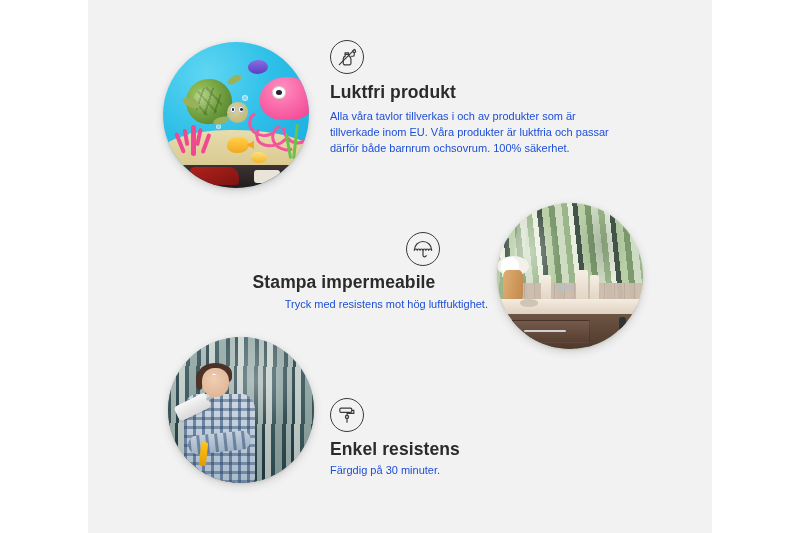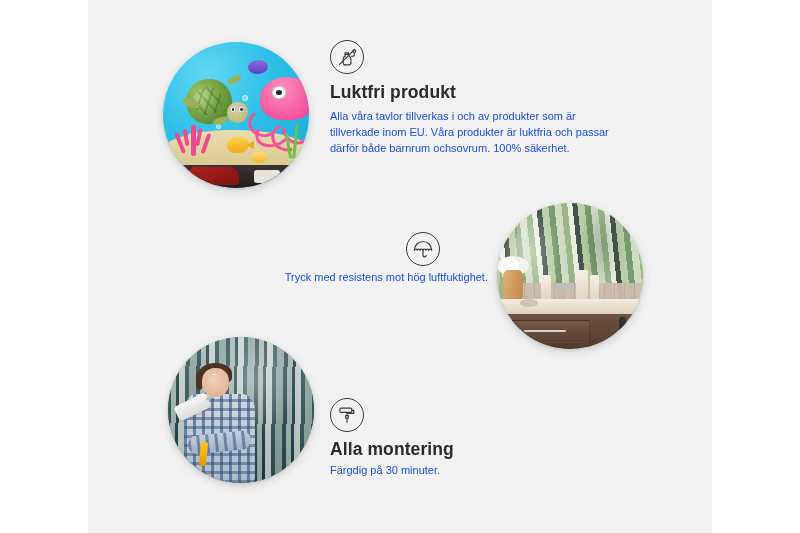--- a/index.html
+++ b/index.html
@@ -387,20 +387,21 @@
   <div class="feature feat2">
     <div class="icon-wrap">
       <div class="icon-circle">
         <svg width="22" height="22" viewBox="0 0 24 24" fill="none" stroke="#3a3a3a" stroke-width="1.3" stroke-linecap="round">
           <path d="M2.6 13.2a9.4 9.4 0 0 1 18.8 0"></path>
           <path d="M2.6 13.2c1-1.6 2.2-1.6 3.1 0 1-1.6 2.2-1.6 3.1 0 1-1.6 2.2-1.6 3.2 0 1-1.6 2.2-1.6 3.1 0 1-1.6 2.2-1.6 3.1 0 1-1.6 2.2-1.6 3.2 0"></path>
           <path d="M12 13.2v6.1a1.8 1.8 0 0 0 3.5 0"></path>
         </svg>
       </div>
     </div>
+    <div class="f-title">Stampa impermeabile</div>
     <div class="f-body">Tryck med resistens mot hög luftfuktighet.</div>
   </div>
 
   <div class="tile tile-bath">
     <div class="bath-wall"></div>
     <div class="bath-tile"></div>
     <div class="bottle b1"></div>
     <div class="bottle b2"></div>
     <div class="bottle b3"></div>
     <div class="faucet"></div>
@@ -430,17 +431,17 @@
 
   <div class="feature feat3">
     <div class="icon-circle">
       <svg width="22" height="22" viewBox="0 0 24 24" fill="none" stroke="#3a3a3a" stroke-width="1.3" stroke-linecap="round">
         <rect x="4.2" y="4.6" width="13" height="4.6" rx="1.2"></rect>
         <path d="M17.2 6.9h2.2v3.4h-7.3v2.3"></path>
         <rect x="10.4" y="12.6" width="3.2" height="3" rx="0.8"></rect>
         <path d="M12 15.6v4.3"></path>
       </svg>
     </div>
-    <div class="f-title">Alla montering</div>
+    <div class="f-title">Enkel resistens</div>
     <div class="f-body">Färgdig på 30 minuter.</div>
   </div>
 
 </div>
 
 </body></html>

